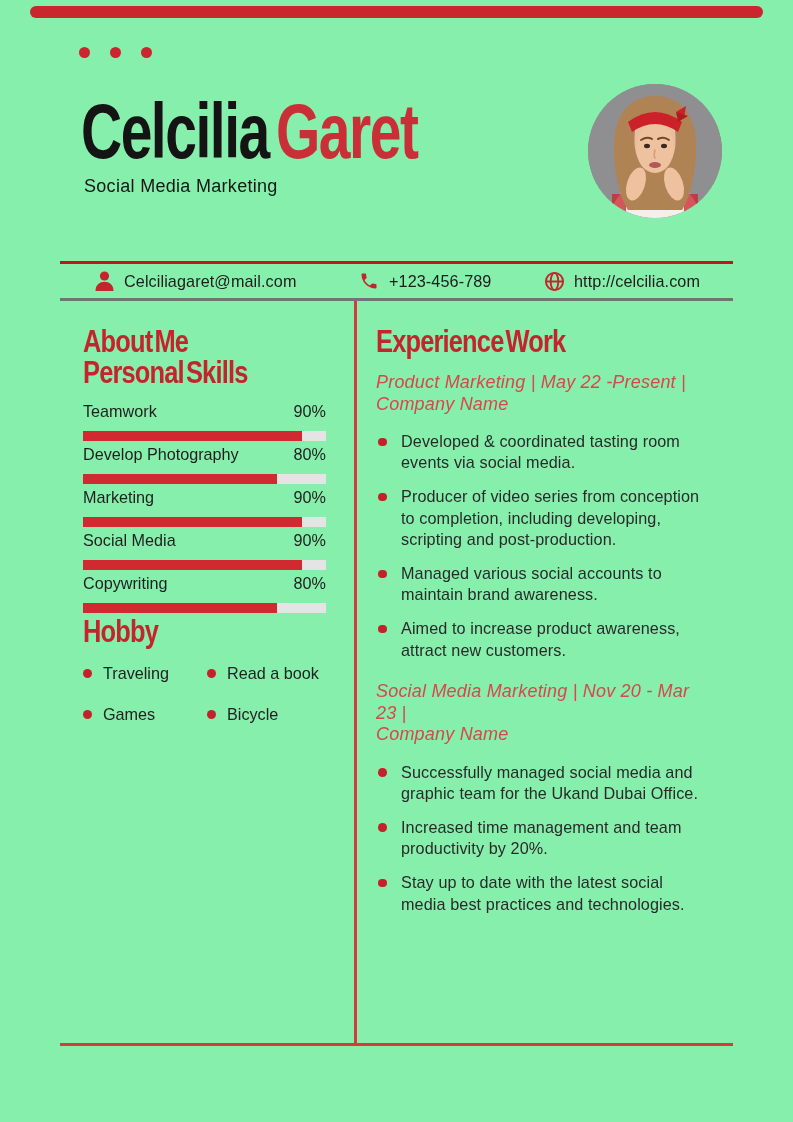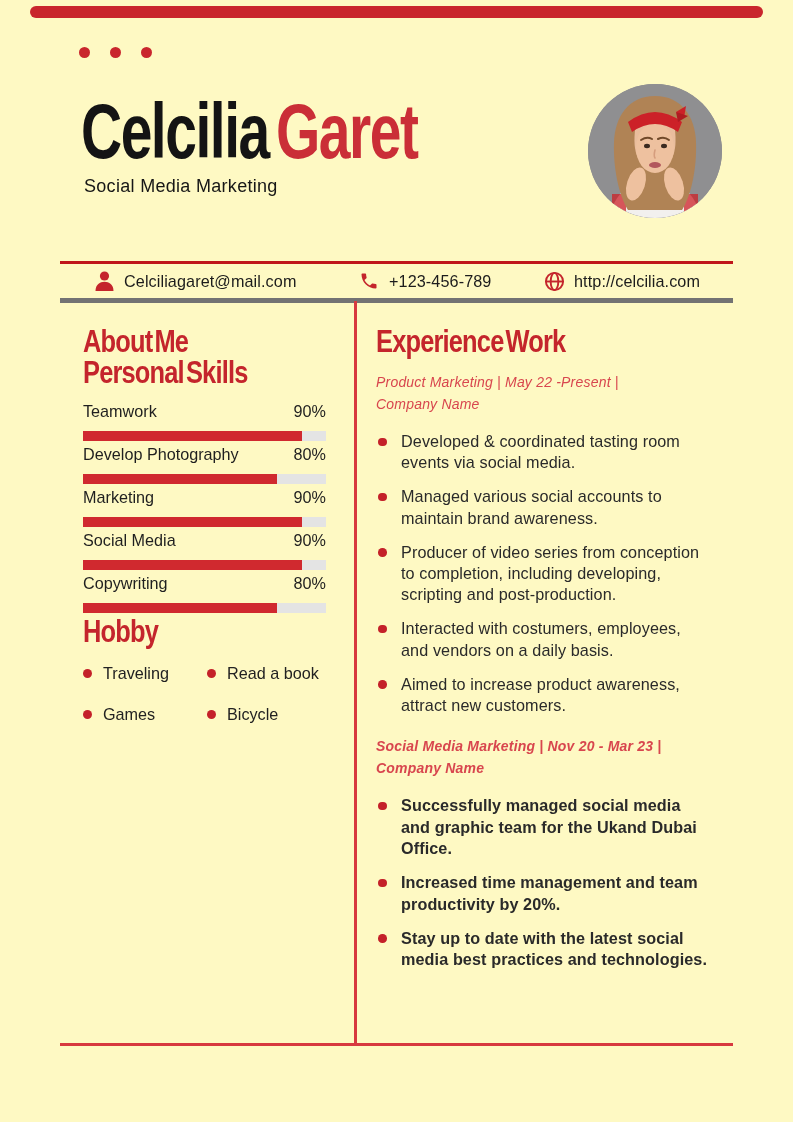--- a/index.html
+++ b/index.html
@@ -1,17 +1,17 @@
 <!DOCTYPE html>
 <html><head>
 <meta charset="utf-8">
 <style>
   html,body{margin:0;padding:0;background:#ffffff;}
   .page{
-    position:relative;width:793px;height:1122px;background:#fef9c3;
+    position:relative;width:793px;height:1122px;background:#86efac;
     font-family:"Liberation Sans", sans-serif;overflow:hidden;
   }
   
   .topbar{position:absolute;left:30px;top:6px;width:733px;height:12px;border-radius:6px;background:#c9262d;}
   .dots{position:absolute;left:79px;top:47px;display:flex;gap:20px;}
   .dot{width:11px;height:11px;border-radius:50%;background:#c9262d;}
 
   
   .name{
     position:absolute;left:81px;top:92px;line-height:1;white-space:nowrap;
@@ -22,21 +22,21 @@
   .subtitle{position:absolute;left:84px;top:176px;font-size:18px;color:#161616;letter-spacing:.3px;}
   .photo{
     position:absolute;left:588px;top:84px;width:134px;height:134px;border-radius:50%;
     overflow:hidden;background:#8f8f91;
   }
   .photo svg{display:block;}
 
   
   .contactbar{
     position:absolute;left:60px;top:261px;width:673px;height:34px;
-    border-top:3px solid #bf161b;border-bottom:5px solid #737373;
+    border-top:3px solid #bf161b;border-bottom:3px solid #737373;
   }
   .contact-item{position:absolute;top:50%;transform:translateY(-50%);display:flex;align-items:center;gap:9px;
     font-size:16.2px;color:#1c1c1c;letter-spacing:.1px;white-space:nowrap;}
   .contact-item.email{left:33px;}
   .contact-item.phone{left:298px;}
   .contact-item.web{left:483px;}
   .cicon{display:flex;align-items:center;justify-content:center;width:22px;height:22px;}
 
   
   .divider-v{position:absolute;left:354px;top:301px;width:3px;height:742px;background:#d7393f;}
@@ -66,23 +66,23 @@
   .skill-fill{height:100%;background:#d0292f;}
 
   
   .hobby-head{margin-top:18px;}
   .hobby-grid{margin-top:16px;display:grid;grid-template-columns:124px auto;row-gap:20px;}
   .hobby-item{display:flex;align-items:center;gap:11px;font-size:16.2px;line-height:21px;color:#222;}
   .hobby-dot{width:9px;height:9px;border-radius:50%;background:#c42129;flex:0 0 auto;}
 
   
   .job{margin-top:15px;}
-  .job + .job{margin-top:20px;font-weight:bold;}
+  .job + .job{margin-top:20px;}
   .job-title{
-    font-size:14px;line-height:21.5px;font-style:italic;color:#d8464e;
+    font-size:18px;line-height:21.5px;font-style:italic;color:#d8464e;
     white-space:pre-line;letter-spacing:.2px;
   }
   .job-bullets{list-style:none;margin:16px 0 0 0;padding:0;}
   .job-bullets li{
     position:relative;padding-left:25px;margin-bottom:12.5px;
     font-size:16.2px;line-height:21.4px;color:#2a2a2a;letter-spacing:.1px;
   }
   .job-bullets li::before{
     content:"";position:absolute;left:2px;top:6.5px;width:8.5px;height:8.5px;
     border-radius:50%;background:#c42129;
@@ -235,23 +235,22 @@
   </div>
 
   <div class="right-col">
     <h2 class="section">Experience Work</h2>
     <div id="jobs">
         <div class="job">
           <div class="job-title">Product Marketing | May 22 -Present |
 Company Name</div>
           <ul class="job-bullets">
             <li>Developed &amp; coordinated tasting room events via social media.</li>
+            <li>Producer of video series from conception to completion, including developing, scripting and post-production.</li>
             <li>Managed various social accounts to maintain brand awareness.</li>
-            <li>Producer of video series from conception to completion, including developing, scripting and post-production.</li>
-            <li>Interacted with costumers, employees, and vendors on a daily basis.</li>
             <li>Aimed to increase product awareness, attract new customers.</li>
           </ul>
         </div>
         <div class="job">
           <div class="job-title">Social Media Marketing | Nov 20 - Mar 23 |
 Company Name</div>
           <ul class="job-bullets">
             <li>Successfully managed social media and graphic team for the Ukand Dubai Office.</li>
             <li>Increased time management and team productivity by 20%.</li>
             <li>Stay up to date with the latest social media best practices and technologies.</li>

